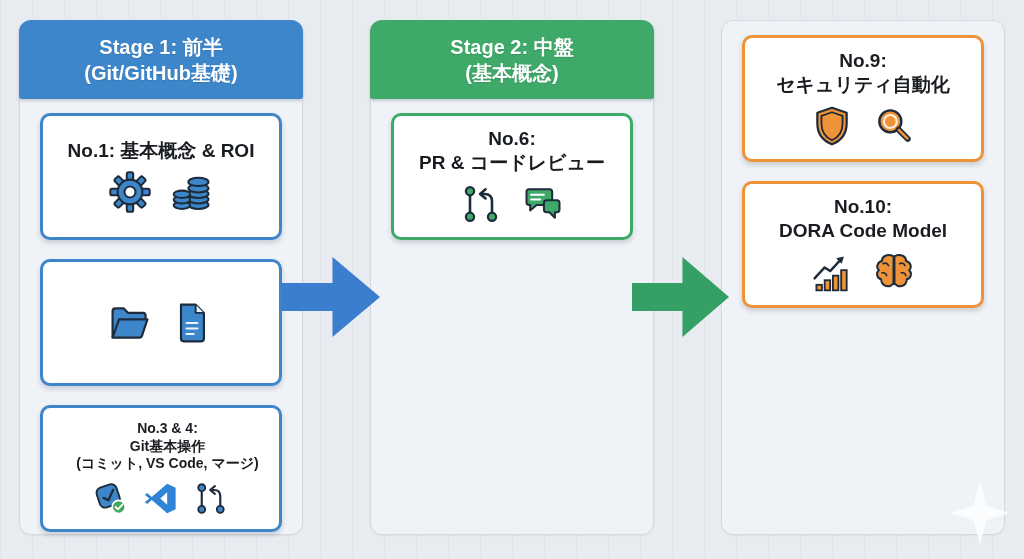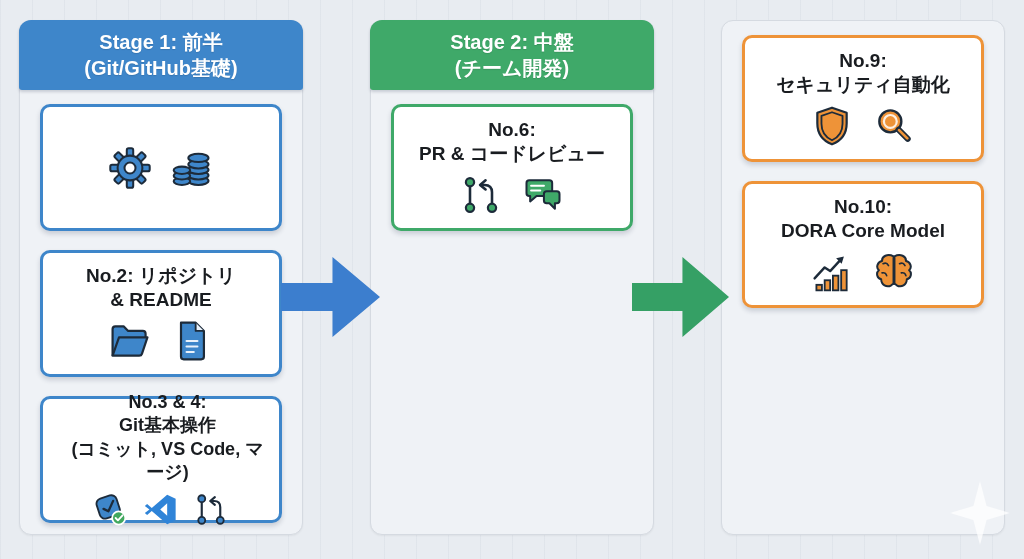--- a/index.html
+++ b/index.html
@@ -9,42 +9,42 @@
     background-color:#E8ECF1;
     background-image:repeating-linear-gradient(90deg,
       rgba(150,162,180,0.10) 0 1px, transparent 1px 32px);
   }
   .stage{
     position:absolute;top:20px;width:284px;height:515px;
     background:#EFF2F6;border:1px solid #D5DAE1;border-radius:12px;
     box-shadow:0 1px 2px rgba(0,0,0,0.05);box-sizing:border-box;
   }
   .stage-header{
-    height:70px;margin:-1px -1px 0 -1px;border-radius:12px 12px 3px 3px;
+    height:79px;margin:-1px -1px 0 -1px;border-radius:12px 12px 3px 3px;
     background:var(--accent);color:#fff;
     display:flex;align-items:center;justify-content:center;text-align:center;
     font-size:20px;font-weight:bold;line-height:1.3;white-space:pre-line;
     box-shadow:0 2px 3px rgba(20,35,60,0.18);
     text-shadow:0 1px 1px rgba(0,0,0,0.12);
   }
   .cards{display:flex;flex-direction:column;gap:19px;padding:14px 20px;}
   .card{
     height:127px;background:#fff;border:3px solid var(--accent);border-radius:10px;
     display:flex;flex-direction:column;align-items:center;justify-content:center;
     gap:7px;padding:4px 8px;box-sizing:border-box;
     box-shadow:0 3px 5px rgba(25,40,65,0.18);
   }
   .card-title{
     font-size:19px;font-weight:bold;color:#191c20;text-align:center;
     line-height:1.28;white-space:pre-line;
   }
   .card-icons{display:flex;gap:16px;align-items:center;justify-content:center;color:var(--accent);}
   .icon{width:46px;height:44px;}
   
-  .stage[data-name="stage-1"] .card:nth-child(3) .card-title{font-size:18px;margin-left:13px;}
+  .stage[data-name="stage-1"] .card:nth-child(3) .card-title{font-size:14px;margin-left:13px;}
   .stage[data-name="stage-1"] .card:nth-child(3) .icon{width:40px;height:37px;}
   .stage[data-name="stage-1"] .card:nth-child(3) .card-icons{gap:10px;}
   .arrow{
     position:absolute;top:257px;height:80px;
     background:var(--accent);
     clip-path:polygon(0 32.5%,52% 32.5%,52% 0,100% 50%,52% 100%,52% 67.5%,0 67.5%);
     filter:drop-shadow(0 2px 2px rgba(0,0,0,0.12));
   }
   .arrow-1{left:281px;width:99px;}
   .arrow-2{left:632px;width:97px;}
@@ -262,32 +262,31 @@
   </defs>
 </svg>
 
 <div class="canvas" data-name="diagram-canvas">
 
   <section class="stage" style="left: 19px; --accent: #3E86CA;" data-name="stage-1">
     <header class="stage-header" data-name="stage-1-header">Stage 1: 前半
 (Git/GitHub基礎)</header>
     <div class="cards" data-name="stage-1-cards">
       <article class="card" data-name="card-no1">
+        <div class="card-title" data-name="card-no1-title">No.1: 基本概念 &amp; ROI</div>
         <div class="card-icons" data-name="card-no1-icons">
             <svg viewBox="0 0 48 48" class="icon" data-name="gear-icon">
               <use href="#sym-gear-icon"></use>
             </svg>
             <svg viewBox="0 0 48 48" class="icon" data-name="coins-icon">
               <use href="#sym-coins-icon"></use>
             </svg>
           </div>
       </article>
       <article class="card" data-name="card-no2">
-        <div class="card-title" data-name="card-no2-title">No.2: リポジトリ
-&amp; README</div>
         <div class="card-icons" data-name="card-no2-icons">
             <svg viewBox="0 0 48 48" class="icon" data-name="folder-icon">
               <use href="#sym-folder-icon"></use>
             </svg>
             <svg viewBox="0 0 48 48" class="icon" data-name="document-icon">
               <use href="#sym-document-icon"></use>
             </svg>
           </div>
       </article>
       <article class="card" data-name="card-no3-4">
@@ -304,21 +303,21 @@
             <svg viewBox="0 0 48 48" class="icon" data-name="pull-request-icon">
               <use href="#sym-pull-request-icon"></use>
             </svg>
           </div>
       </article>
     </div>
   </section>
 
   <section class="stage" style="left: 370px; --accent: #3FA969;" data-name="stage-2">
     <header class="stage-header" data-name="stage-2-header">Stage 2: 中盤
-(チーム開発)</header>
+(基本概念)</header>
     <div class="cards" data-name="stage-2-cards">
       <article class="card" data-name="card-no6">
         <div class="card-title" data-name="card-no6-title">No.6:
 PR &amp; コードレビュー</div>
         <div class="card-icons" data-name="card-no6-icons">
             <svg viewBox="0 0 48 48" class="icon" data-name="pull-request-icon">
               <use href="#sym-pull-request-icon"></use>
             </svg>
             <svg viewBox="0 0 48 48" class="icon" data-name="chat-bubbles-icon">
               <use href="#sym-chat-bubbles-icon"></use>
@@ -337,21 +336,21 @@
             <svg viewBox="0 0 48 48" class="icon" data-name="shield-icon">
               <use href="#sym-shield-icon"></use>
             </svg>
             <svg viewBox="0 0 48 48" class="icon" data-name="magnifier-icon">
               <use href="#sym-magnifier-icon"></use>
             </svg>
           </div>
       </article>
       <article class="card" data-name="card-no10">
         <div class="card-title" data-name="card-no10-title">No.10:
-DORA Core Model</div>
+DORA Code Model</div>
         <div class="card-icons" data-name="card-no10-icons">
             <svg viewBox="0 0 48 48" class="icon" data-name="growth-chart-icon">
               <use href="#sym-growth-chart-icon"></use>
             </svg>
             <svg viewBox="0 0 48 48" class="icon" data-name="brain-icon">
               <use href="#sym-brain-icon"></use>
             </svg>
           </div>
       </article>
     </div>

